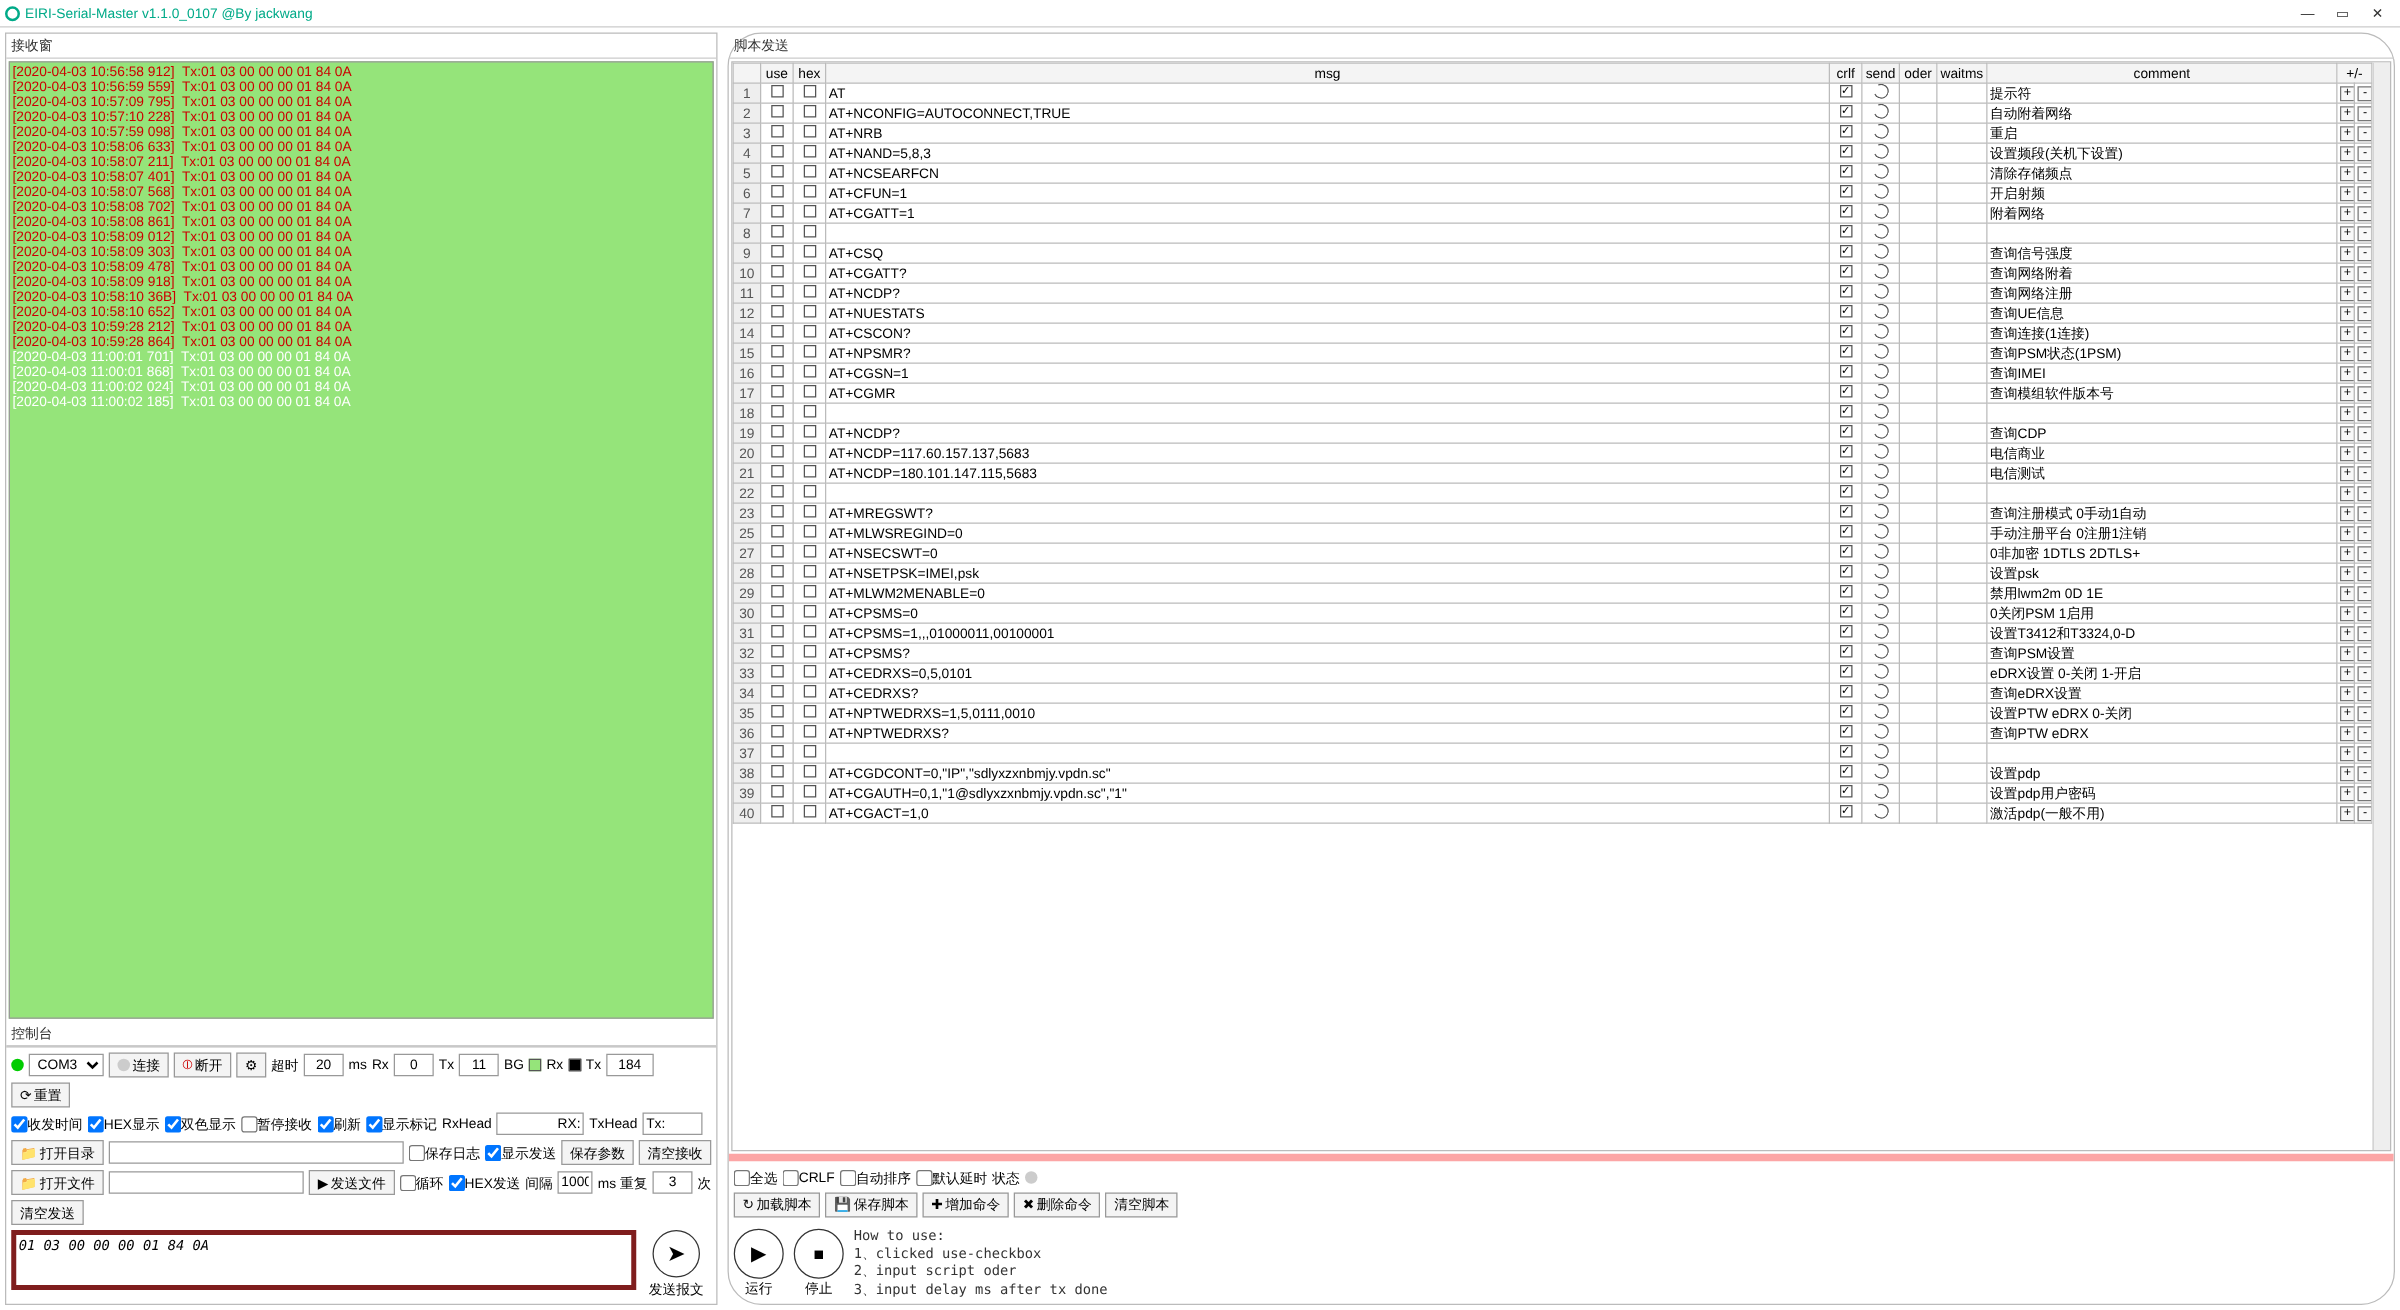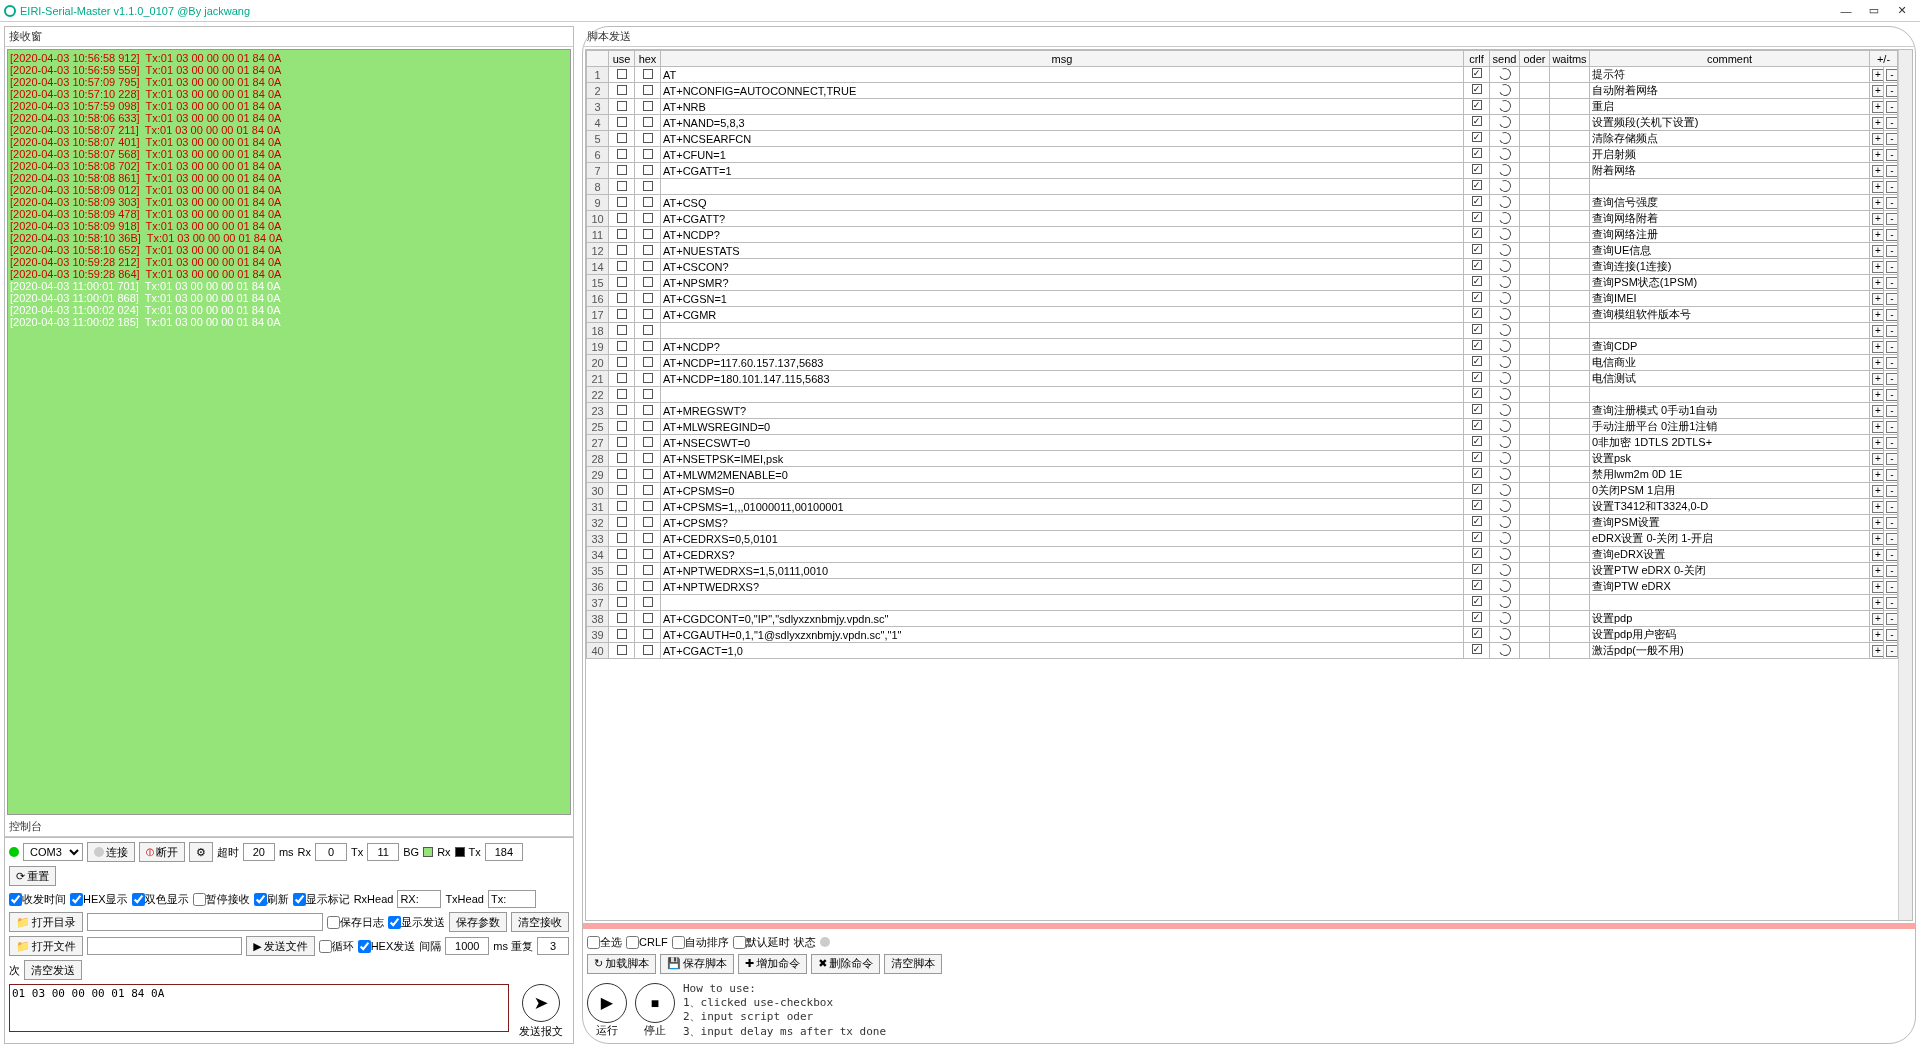--- a/index.html
+++ b/index.html
@@ -20,21 +20,21 @@
 .control { border-top:1px solid #bbb; padding:2px 4px; }
 .row { display:flex; align-items:center; gap:4px; padding:2px 0; flex-wrap:wrap;}
 .row label, .row span { white-space:nowrap; }
 select,input[type=text] { border:1px solid #999; padding:1px 2px; height:18px; background:#fff;}
 input[type=text].short { width:32px; text-align:center;}
 button, .btn { border:1px solid #999; background:#f4f4f4; padding:1px 6px; height:20px; display:inline-flex; align-items:center; gap:2px; cursor:pointer;}
 input[type=checkbox] { vertical-align:middle; }
 .sq { display:inline-block; width:10px;height:10px;border:1px solid #555; }
 .dot { display:inline-block; width:10px;height:10px;border-radius:50%; }
 .folder { font-family:monospace; }
-.txarea { width:100%; height:48px; border:1px solid #7f1d1d; padding:2px; font-family:Consolas,monospace; resize:none;}
+.txarea { width:100%; height:48px; border:4px solid #7f1d1d; padding:2px; font-family:Consolas,monospace; resize:none;font-style:italic;}
 .sendcircle { width:38px;height:38px;border:1.5px solid #333;border-radius:50%;display:flex;align-items:center;justify-content:center;}
 .right-body { flex:1; display:flex; flex-direction:column; overflow:hidden;}
 .grid-wrap { flex:1; overflow:auto; margin:2px; border:1px solid #bbb;}
 table { border-collapse:collapse; width:100%; table-layout:fixed;}
 th,td { border:1px solid #bbb; padding:0 2px; height:16px; overflow:hidden; text-overflow:ellipsis; white-space:nowrap;}
 th { background:#f4f4f4; font-weight:normal; }
 td.rownum { background:#eee; text-align:center; color:#555;}
 td.chk { text-align:center; }
 td.chk .box { display:inline-block;width:10px;height:10px;border:1px solid #555;}
 td.chk .box.checked::after { content:"✓"; font-size:9px; position:relative; top:-3px;}
@@ -103,21 +103,21 @@
           </button>
       </div>
       <div class="row">
         <label><input type="checkbox" checked="" style=""><span>收发时间</span></label>
         <label><input type="checkbox" checked="" style=""><span>HEX显示</span></label>
         <label><input type="checkbox" checked="" style=""><span>双色显示</span></label>
         <label><input type="checkbox" style=""><span>暂停接收</span></label>
         <label><input type="checkbox" checked="" style=""><span>刷新</span></label>
         <label><input type="checkbox" checked="" style=""><span>显示标记</span></label>
         <span>RxHead</span>
-        <input type="text" style="width: 44px;" value="RX:">
+        <input type="text" style="width: 70px; text-align: right;" value="RX:">
         <span>TxHead</span>
         <input type="text" style="width: 48px;" value="Tx:">
       </div>
       <div class="row">
         <button class="folder">📁 <span>打开目录</span></button>
         <input type="text" style="flex: 1 1 0%;">
         <label><input type="checkbox" style=""><span>保存日志</span></label>
         <label><input type="checkbox" checked="" style=""><span>显示发送</span></label>
         <button>
             <span>保存参数</span>
@@ -126,21 +126,21 @@
             <span>清空接收</span>
           </button>
       </div>
       <div class="row">
         <button class="folder">📁 <span>打开文件</span></button>
         <input type="text" style="flex: 1 1 0%;">
         <button>▶ <span>发送文件</span></button>
         <label><input type="checkbox" style=""><span>循环</span></label>
         <label><input type="checkbox" checked="" style=""><span>HEX发送</span></label>
         <span>间隔</span>
-        <input type="text" class="short" style="width: 44px;" value="1000">
+        <input type="text" class="short" style="width: 28px;" value="1000">
         <span>ms 重复</span>
         <input type="text" class="short" value="3" style="">
         <span>次</span>
         <button>
             <span>清空发送</span>
           </button>
       </div>
       <div class="row" style="align-items:stretch">
         <textarea class="txarea" style="flex: 1 1 0%;">01 03 00 00 00 01 84 0A</textarea>
         <div style="display:flex;flex-direction:column;align-items:center;justify-content:center;gap:2px;width:56px;">

